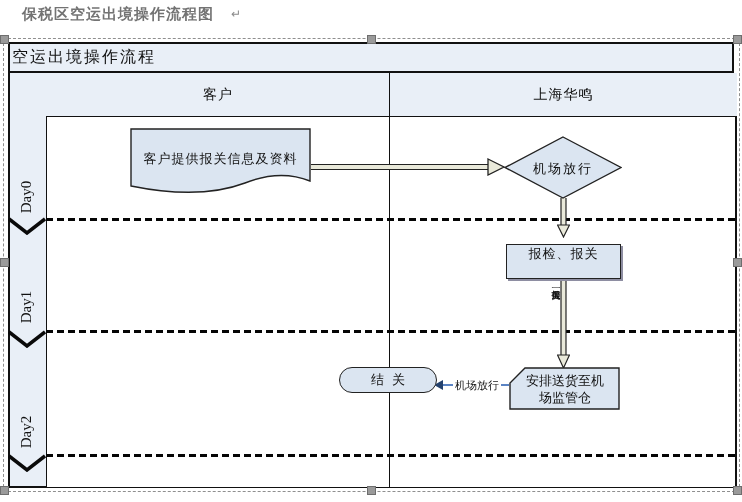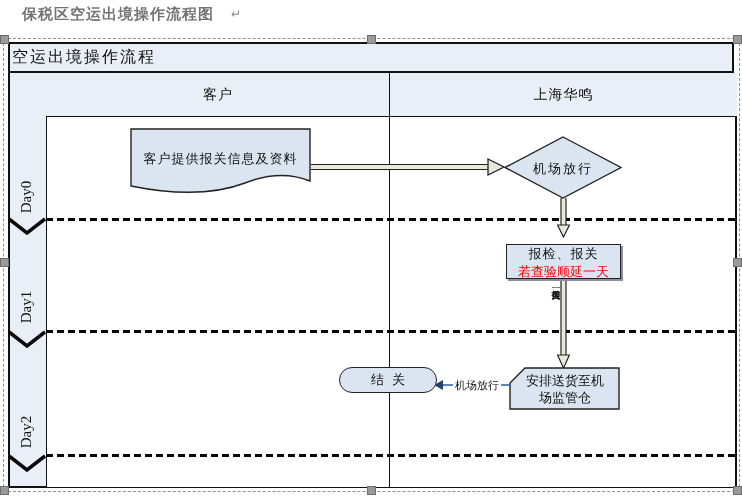--- a/index.html
+++ b/index.html
@@ -129,21 +129,20 @@
 
 <svg class="abs conn" style="left:557px;top:198px;" width="13" height="40" viewBox="0 0 13 40">
   <rect x="4" y="0" width="5" height="27" style="fill:var(--arrow-fill);"></rect>
   <line x1="4" y1="0" x2="4" y2="27" stroke="#222" stroke-width="1.2"></line>
   <line x1="9" y1="0" x2="9" y2="27" stroke="#222" stroke-width="1.2"></line>
   <polygon points="0.5,27 12.5,27 6.5,39" style="fill:var(--arrow-fill);" stroke="#222" stroke-width="1.2"></polygon>
 </svg>
 
 <div class="abs process-node">
   <div class="line1">报检、报关</div>
-  <div class="line2">若查验顺延一天</div>
 </div>
 
 <svg class="abs conn" style="left:557px;top:277px;" width="13" height="92" viewBox="0 0 13 92">
   <rect x="4" y="0" width="5" height="78" style="fill:var(--arrow-fill);"></rect>
   <line x1="4" y1="0" x2="4" y2="78" stroke="#222" stroke-width="1.2"></line>
   <line x1="9" y1="0" x2="9" y2="78" stroke="#222" stroke-width="1.2"></line>
   <polygon points="0.5,78 12.5,78 6.5,91" style="fill:var(--arrow-fill);" stroke="#222" stroke-width="1.2"></polygon>
 </svg>
 <div class="abs v-note">提前一天报关</div>
 

